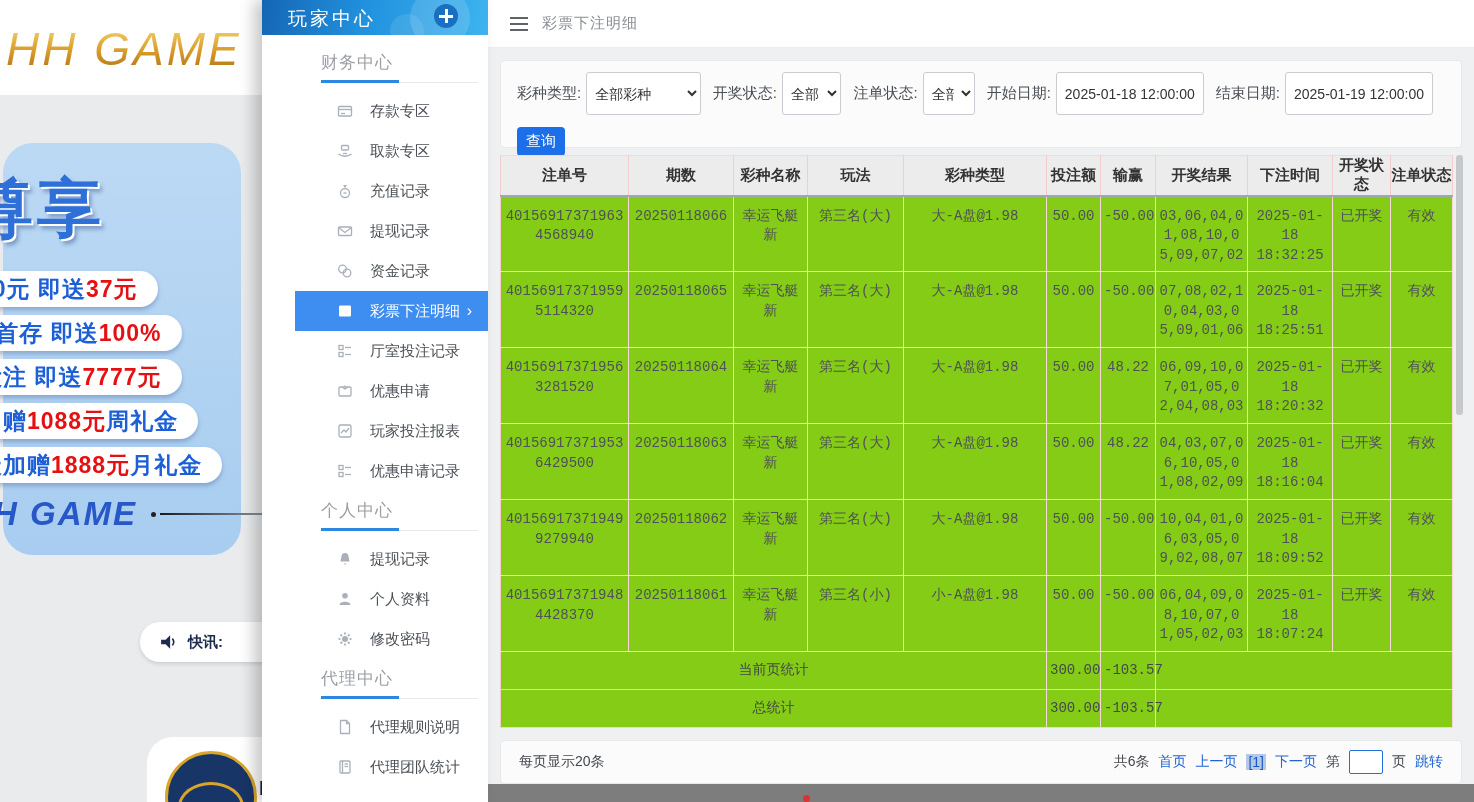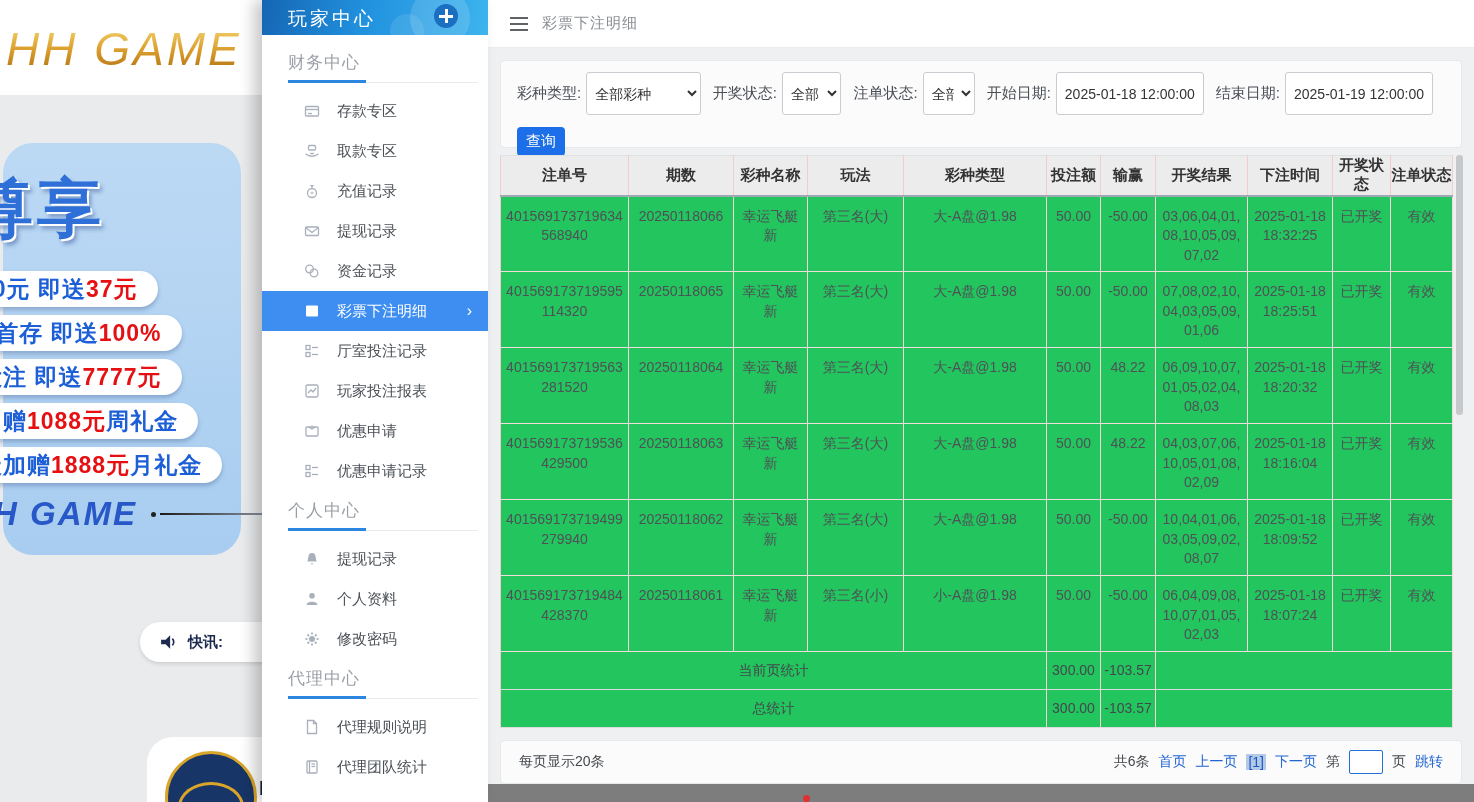--- a/index.html
+++ b/index.html
@@ -45,21 +45,21 @@
     background:linear-gradient(100deg,#1566b4 0%,#2191de 45%,#3db4ee 100%); color:#fff; padding:6px 0 0 26px; }
   .sidebar-title { font-size:19px; letter-spacing:3px; }
   .sidebar-subtitle { font-size:9px; letter-spacing:2.5px; margin-top:1px; opacity:.95; }
   .deco-c1,.deco-c2 { position:absolute; border-radius:50%; background:rgba(255,255,255,.14); }
   .deco-c1 { width:60px; height:60px; right:18px; top:-12px; }
   .deco-c2 { width:34px; height:34px; right:64px; top:14px; background:rgba(255,255,255,.10); }
   .deco-pad { position:absolute; right:30px; top:4px; width:24px; height:24px; border-radius:50%; background:#1a6fc0; }
   .deco-pad::before,.deco-pad::after { content:""; position:absolute; background:#fff; }
   .deco-pad::before { left:11px; top:5px; width:2.5px; height:14px; }
   .deco-pad::after { left:5px; top:11px; width:14px; height:2.5px; }
-  .nav { padding-top:8px; }
+  .nav { padding-top:8px;margin-left:33px; }
   .section-label { color:#9a9fa6; font-size:17px; padding:8px 0 6px 26px; letter-spacing:1px; }
   .section-underline { margin:0 10px 8px 26px; border-bottom:1px solid #e9ebee; position:relative; height:3px; }
   .section-underline .blue { position:absolute; left:0; bottom:-1px; width:78px; height:3px; background:#2b87e0; }
   .nav-item { position:relative; height:40px; display:flex; align-items:center; padding-left:42px; cursor:pointer;
     color:#4a5056; font-size:15px; }
   .nav-item .ico { width:16px; height:16px; color:#a9b0ba; margin-right:17px; display:inline-flex; }
   .nav-item .ico svg { width:16px; height:16px; }
   .nav-item.active { background:#3d8ef0; color:#ffffff; }
   .nav-item.active .ico { color:#ffffff; }
   .nav-item .chev { position:absolute; right:16px; font-size:16px; color:#fff; }
@@ -77,21 +77,21 @@
   .f-label { font-size:15px; color:#4a4f55; margin-right:5px; white-space:nowrap; }
   .filter-row select, .filter-row input[type=text] { height:43px; border:1px solid #c9cdd2; border-radius:3px;
     background:#fff; font-size:14px; color:#333; padding:0 4px; margin-right:12px;
     font-family:"Liberation Sans","DejaVu Sans",sans-serif; }
   select.w-lottery { width:128px; } select.w-draw { width:66px; } select.w-bet { width:52px; }
   input.w-date { width:148px; text-align:center; }
   .search-btn { margin-top:12px; width:48px; height:29px; background:#1c6fe8; color:#fff; border:none; border-radius:4px;
     font-size:15px; cursor:pointer; font-family:"Liberation Sans","DejaVu Sans",sans-serif; }
 
   .table-wrap { position:absolute; left:12px; top:155px; }
-  table.bet { border-collapse:collapse; table-layout:fixed; width:952px; background:#22c55e; }
+  table.bet { border-collapse:collapse; table-layout:fixed; width:952px; background:#84cc16;font-family:Liberation Mono, monospace; }
   table.bet th { background:#ececec; font-size:15px; font-weight:bold; color:#333; height:40px;
     border-top:1px solid #dfe1e3; border-bottom:2px solid #9fa9b3; border-right:1px solid #f3cdcd; }
   table.bet th:first-child, table.bet td:first-child { border-left:1px solid #f3cdcd; }
   table.bet td { font-size:14px; color:#4e5256; text-align:center; vertical-align:top; padding:10px 3px 0 3px;
     border-right:1px solid #f6d6d6; border-bottom:1px solid #f3dcdc; line-height:1.4; }
   table.bet tbody tr.data-row { height:76px; }
   td.ba { word-break:break-all; }
   tr.summary td { height:38px; vertical-align:middle; padding:0 3px; border-top:1px solid #dcdcdc;
     border-bottom:1px solid #dcdcdc; color:#44484c; }
   .scrollbar-track { position:absolute; left:968px; top:155px; width:7px; height:573px; background:#f0f0f0; }
@@ -226,34 +226,34 @@
             <rect x="2" y="9.5" width="4" height="4" stroke="currentColor" fill="none" stroke-width="1.3"></rect>
             <line x1="8" y1="4.5" x2="14" y2="4.5" stroke="currentColor" fill="none" stroke-width="1.3"></line>
             <line x1="8" y1="11.5" x2="14" y2="11.5" stroke="currentColor" fill="none" stroke-width="1.3"></line>
           </svg>
         </span>
         <span>厅室投注记录</span>
       </div>
       <div class="nav-item">
         <span class="ico">
           <svg viewBox="0 0 16 16">
+            <rect x="2" y="4" width="12" height="9" rx="1" stroke="currentColor" fill="none" stroke-width="1.3"></rect>
+            <path d="M8 4 v-1.5 M5 4 l3 2 3 -2" stroke="currentColor" fill="none" stroke-width="1.3"></path>
+          </svg>
+        </span>
+        <span>优惠申请</span>
+      </div>
+      <div class="nav-item">
+        <span class="ico">
+          <svg viewBox="0 0 16 16">
             <rect x="2" y="2" width="12" height="12" rx="1.5" stroke="currentColor" fill="none" stroke-width="1.3"></rect>
             <polyline points="4,10 7,7 9,9 12,5" stroke="currentColor" fill="none" stroke-width="1.3"></polyline>
           </svg>
         </span>
         <span>玩家投注报表</span>
-      </div>
-      <div class="nav-item">
-        <span class="ico">
-          <svg viewBox="0 0 16 16">
-            <rect x="2" y="4" width="12" height="9" rx="1" stroke="currentColor" fill="none" stroke-width="1.3"></rect>
-            <path d="M8 4 v-1.5 M5 4 l3 2 3 -2" stroke="currentColor" fill="none" stroke-width="1.3"></path>
-          </svg>
-        </span>
-        <span>优惠申请</span>
       </div>
       <div class="nav-item">
         <span class="ico">
           <svg viewBox="0 0 16 16">
             <rect x="2" y="2.5" width="4" height="4" stroke="currentColor" fill="none" stroke-width="1.3"></rect>
             <rect x="2" y="9.5" width="4" height="4" stroke="currentColor" fill="none" stroke-width="1.3"></rect>
             <line x1="8" y1="4.5" x2="14" y2="4.5" stroke="currentColor" fill="none" stroke-width="1.3"></line>
             <line x1="8" y1="11.5" x2="14" y2="11.5" stroke="currentColor" fill="none" stroke-width="1.3"></line>
           </svg>
         </span>

